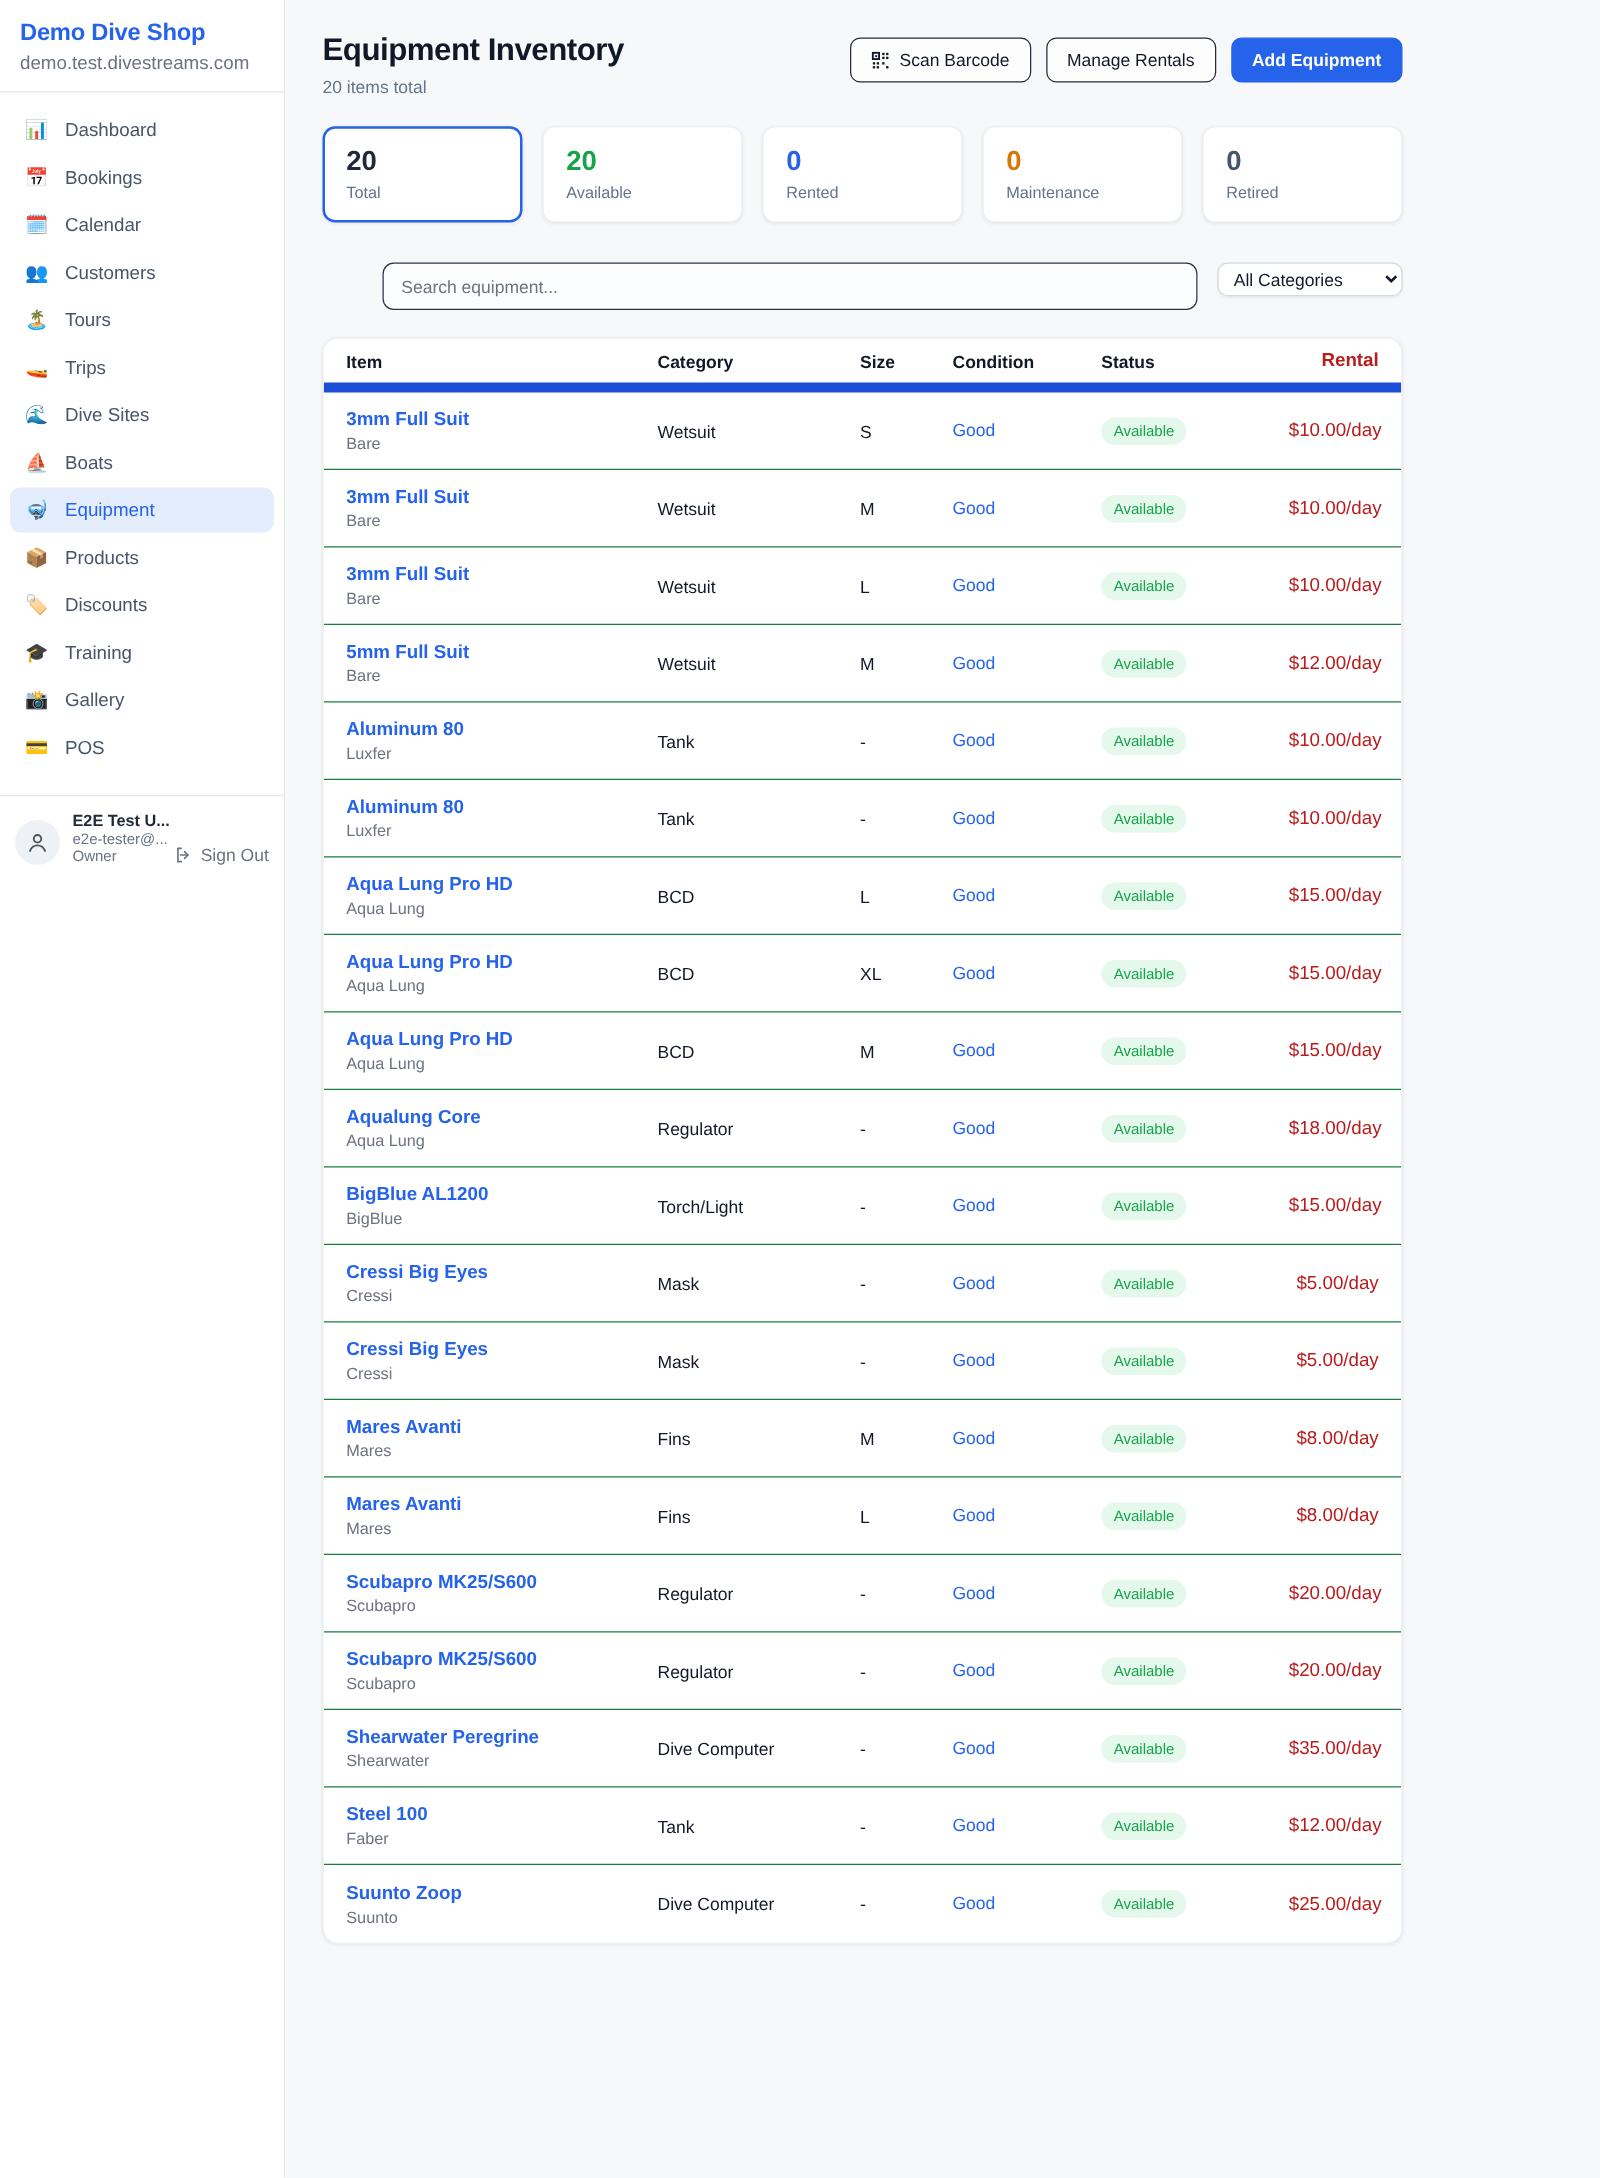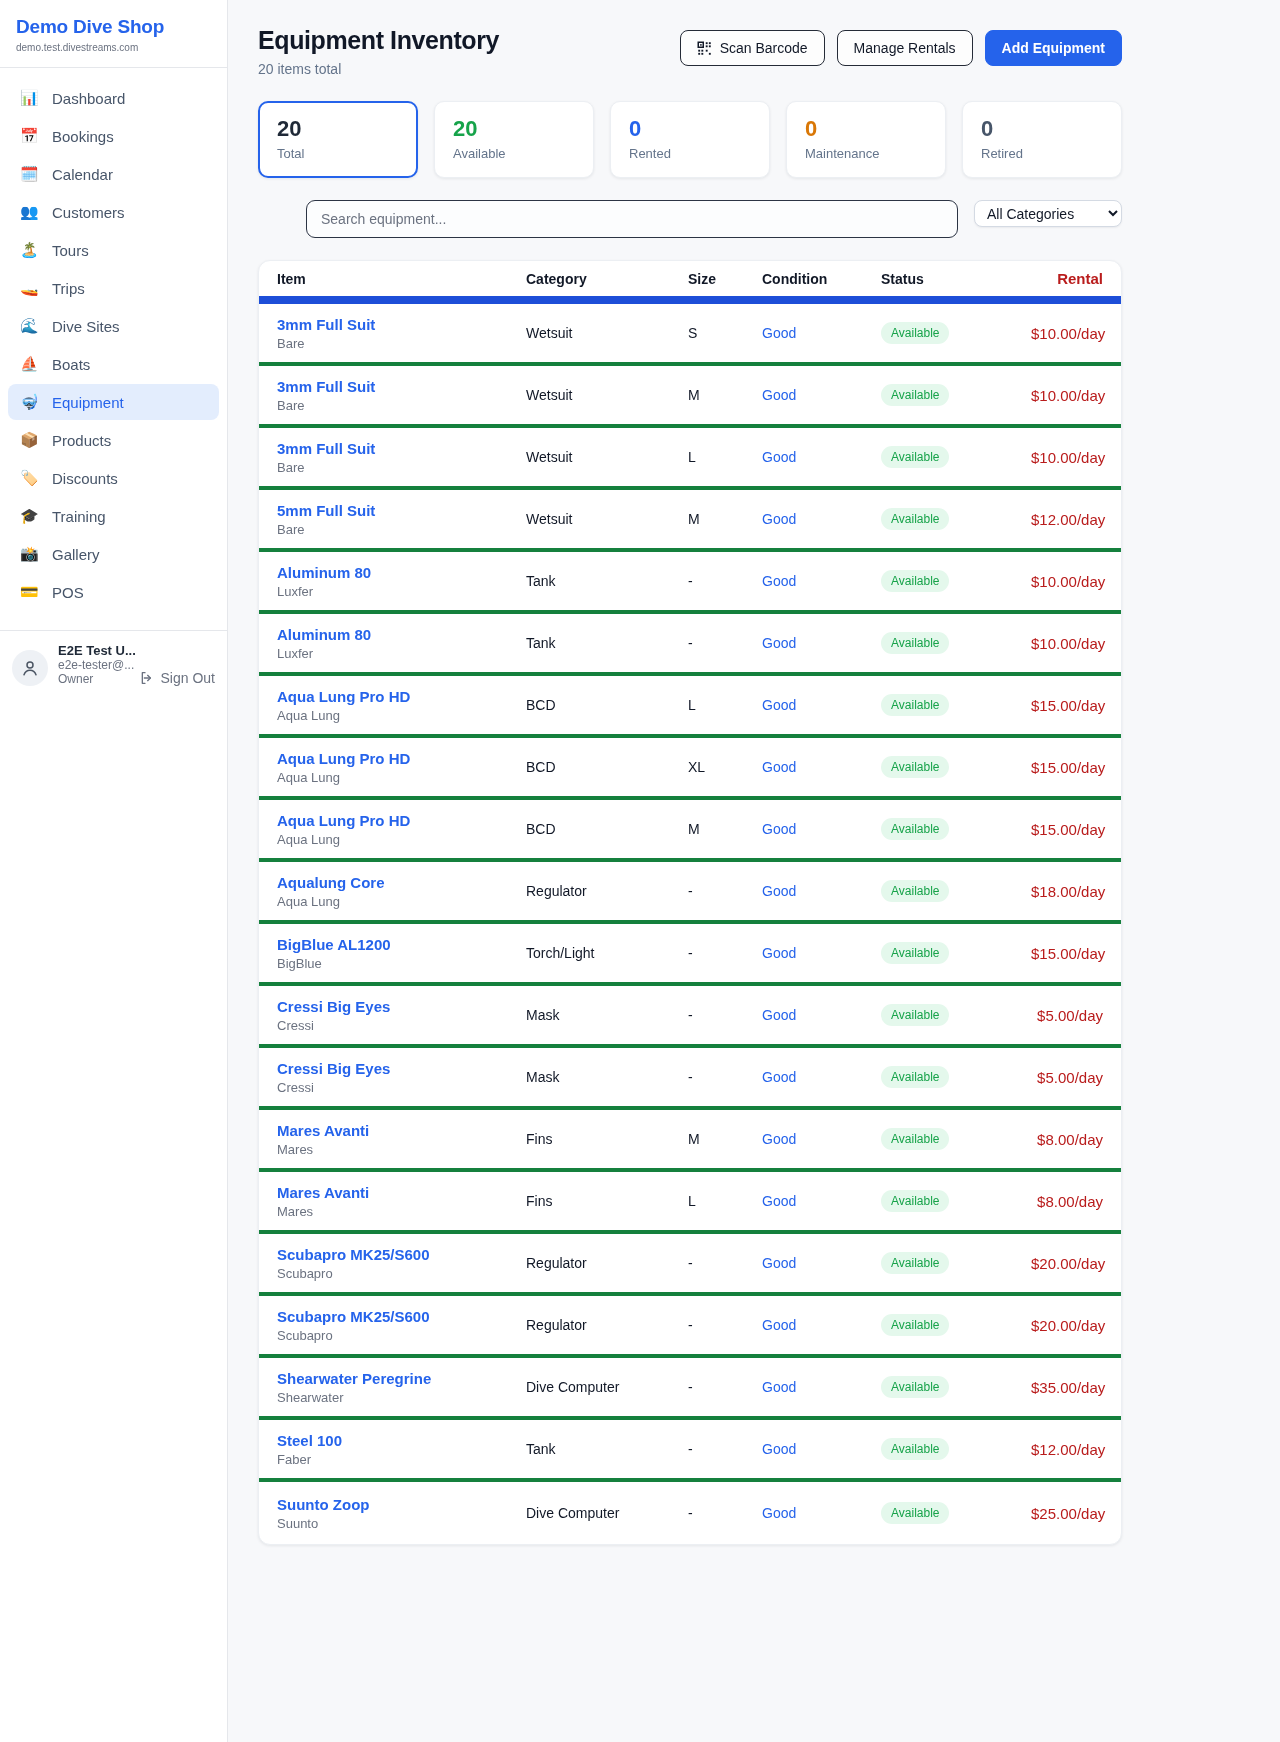--- a/index.html
+++ b/index.html
@@ -11,21 +11,21 @@
     overflow:hidden;
   }
   
   .sidebar {
     position:fixed; left:0; top:0; bottom:0; width:228px;
     background:#ffffff; border-right:1px solid #e5e7eb;
     display:flex; flex-direction:column;
   }
   .brand { padding:16px 16px 14px 16px; border-bottom:1px solid #e5e7eb; }
   .brand-name { color:#2563eb; font-size:19px; font-weight:bold; letter-spacing:-0.2px; }
-  .brand-domain { color:#6b7280; font-size:10px; margin-top:4px; }
+  .brand-domain { color:#6b7280; font-size:15px; margin-top:4px; }
   .nav { padding:10px 8px; }
   .nav-item {
     display:flex; align-items:center; gap:12px;
     padding:9px 12px; margin:2px 0; border-radius:8px;
     color:#475569; font-size:15px; cursor:pointer;
   }
   .nav-item .nav-icon { width:20px; font-size:15px; text-align:center; }
   .nav-item.active { background:#e3edfd; color:#2563eb; }
   .user-box {
     margin-top:8px; border-top:1px solid #e5e7eb;
@@ -55,21 +55,21 @@
   
   .stats { display:flex; gap:16px; margin-top:24px; width:864px; }
   .stat-card {
     flex:1; background:#ffffff; border-radius:10px; padding:14px 18px 16px 18px;
     box-shadow:0 1px 3px rgba(15,23,42,0.08); border:1px solid #eceff3;
   }
   .stat-card.selected { border:2px solid #2563eb; padding:13px 17px 15px 17px; }
   .stat-value { font-size:22px; font-weight:800; }
   .stat-label { font-size:13px; color:#64748b; margin-top:4px; }
   
-  .filters { display:flex; gap:16px; margin-top:22px; width:864px;padding-left:48px; }
+  .filters { display:flex; gap:16px; margin-top:32px; width:864px;padding-left:48px; }
   .search-input {
     flex:1; height:38px; border:1px solid #2c3444; border-radius:9px;
     padding:0 14px; font-size:14px; color:#0f172a; background:#fcfdfe;
     font-family:"Liberation Sans",sans-serif;
   }
   .search-input::placeholder { color:#6b7280; }
   .cat-select {
     width:148px; height:27px; border:1px solid #d4dae3; border-radius:8px;
     background:#ffffff; font-size:14px; color:#111827; padding:0 8px;
     box-shadow:0 1px 2px rgba(15,23,42,0.06);
@@ -81,21 +81,21 @@
     border:1px solid #eceff3; box-shadow:0 1px 3px rgba(15,23,42,0.08);
     overflow:hidden; margin-bottom:30px;
   }
   .trow {
     display:grid;
     grid-template-columns:249px 162px 74px 119px 150px 1fr;
     align-items:center; padding:0 18px;
   }
   .thead { height:43px; border-bottom:8px solid #1d4ed8; font-size:14px; font-weight:bold; color:#111827; }
   .thead .col-rental { text-align:right; }
-  .tbody-row { height:62px; border-bottom:4px solid #15803d; }
+  .tbody-row { height:62px; border-bottom:1px solid #15803d; }
   .tbody-row:last-child { border-bottom:none; }
   .item-name { color:#2563eb; font-size:15px; font-weight:bold; cursor:pointer; }
   .item-brand { color:#6b7280; font-size:13px; margin-top:3px; }
   .cell { font-size:14px; color:#111827; }
   .cond-link { color:#2563eb; font-size:14px; cursor:pointer; }
   .badge {
     display:inline-block; background:#e4f8ec; color:#17a34a;
     font-size:12px; padding:4px 10px; border-radius:999px;
   }
   .col-rental { text-align:right; font-size:15px; color:#b91c1c; }

